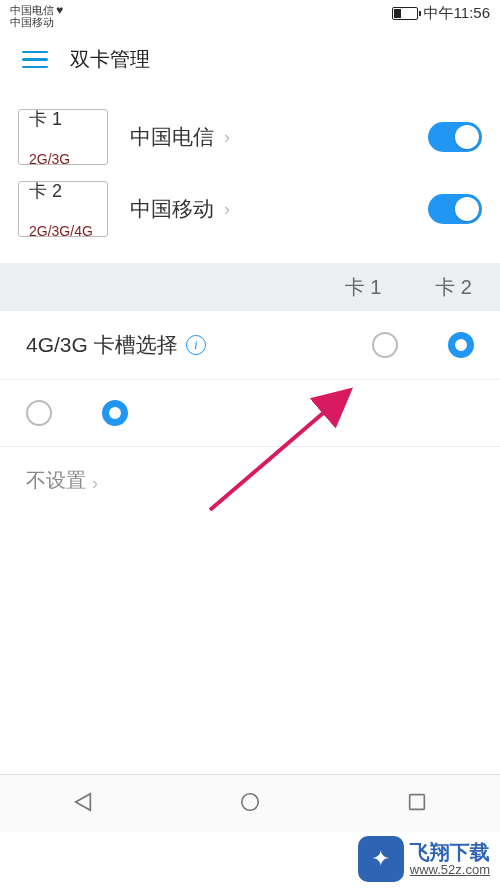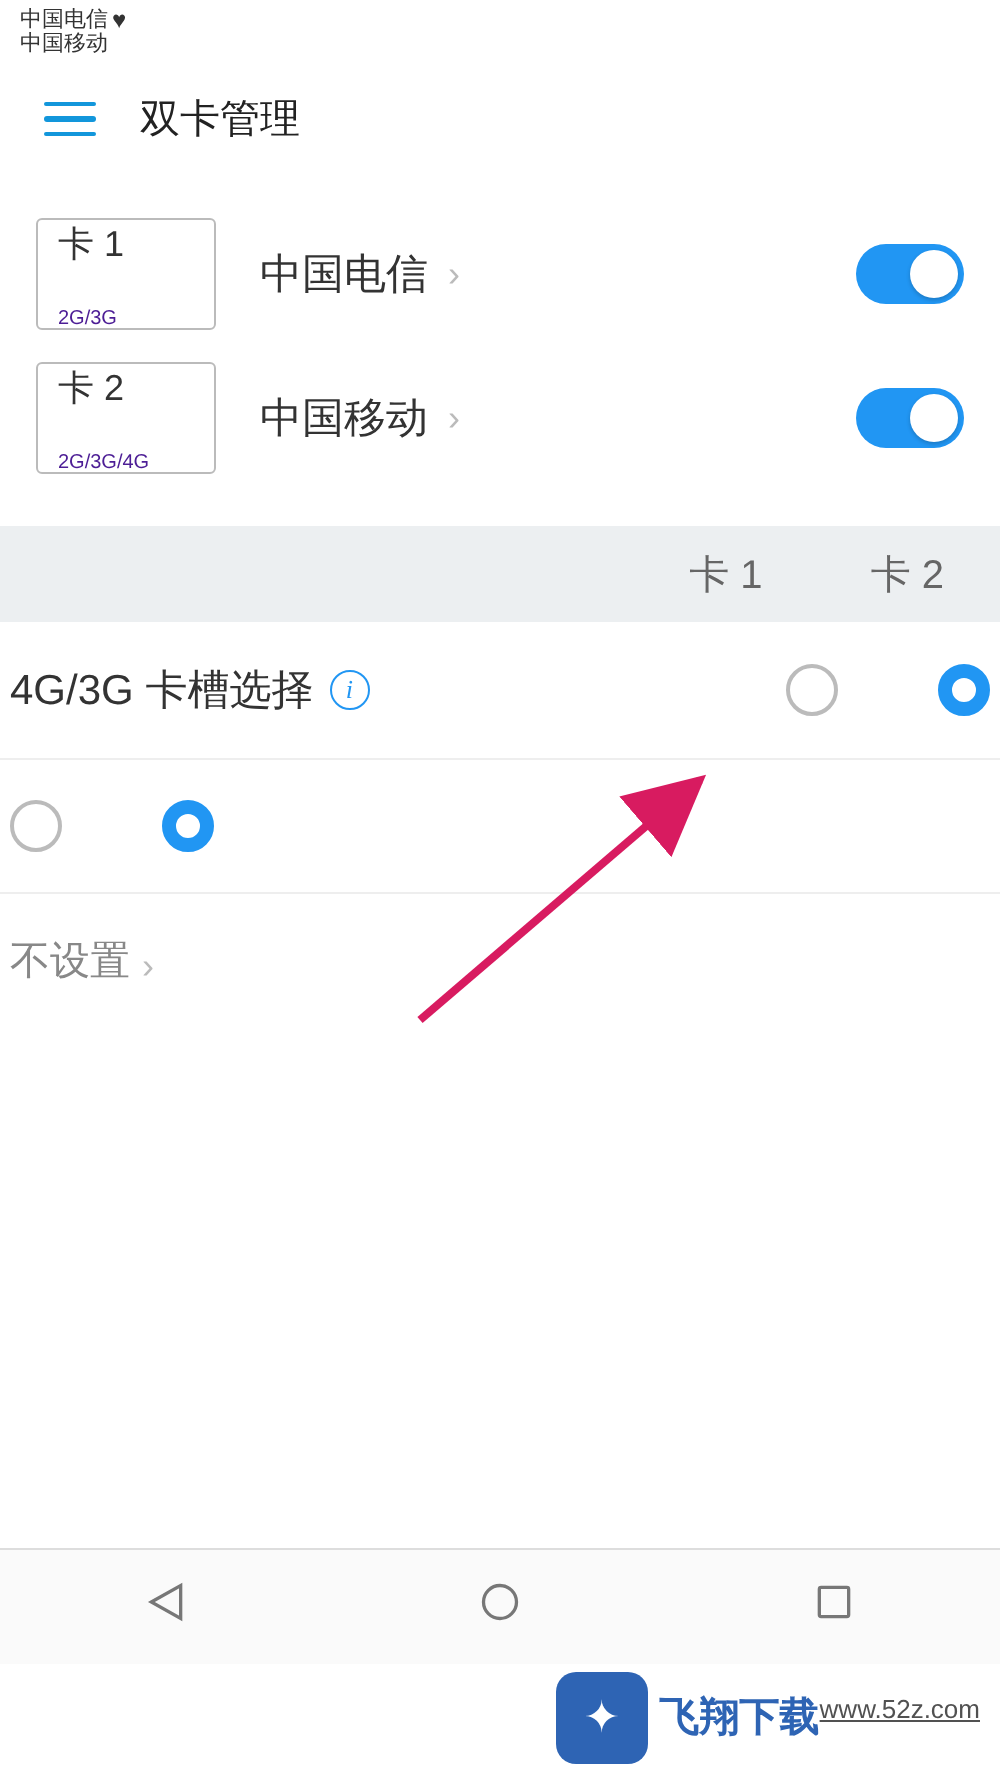--- a/index.html
+++ b/index.html
@@ -47,41 +47,41 @@
   .sim-section { padding: 10px 18px 18px 18px; }
   .sim-row {
     display: flex; align-items: center; gap: 22px; padding: 8px 0;
   }
   .sim-card-box {
     width: 90px; height: 56px; border: 1px solid #bbb; border-radius: 3px;
     display: flex; flex-direction: column; justify-content: center; padding-left: 10px;
     position: relative;
   }
   .sim-card-box .title { font-size: 18px; color: #333; }
-  .sim-card-box .sub { font-size: 10px; color: #4c1d95; margin-top: 20px; }
+  .sim-card-box .sub { font-size: 14px; color: #7f1d1d; margin-top: 20px; }
   .sim-label-area { display: flex; align-items: center; gap: 10px; flex: 1; }
   .sim-label { font-size: 21px; color: #333; }
   .chevron { color: #bbb; font-size: 18px; }
   .toggle {
     width: 54px; height: 30px; background: #2196f3; border-radius: 15px; position: relative;
   }
   .toggle .knob {
     width: 24px; height: 24px; background: #fff; border-radius: 50%;
     position: absolute; top: 3px; right: 3px;
     box-shadow: 0 1px 2px rgba(0,0,0,.2);
   }
   .divider-gray {
     background: #eceff1; height: 48px;
     display: flex; justify-content: flex-end; align-items: center;
     padding-right: 28px; gap: 54px;
     font-size: 20px; color: #666;
   }
   .setting-row {
     display: flex; align-items: center; justify-content: space-between;
-    padding: 20px 5px;
+    padding: 20px 26px;
     border-bottom: 1px solid #eee;
     font-size: 21px; color: #333;
   }
   .setting-left { display: flex; align-items: center; gap: 8px; }
   .info-icon {
     width: 20px; height: 20px; border: 1.5px solid #2196f3; border-radius: 50%;
     display: inline-flex; align-items: center; justify-content: center;
     color: #2196f3; font-size: 13px; font-style: italic; font-family: serif;
   }
   .radio-group { display: flex; align-items: center; gap: 50px; }
@@ -107,34 +107,40 @@
   .watermark {
     position: absolute; right: 10px; bottom: 6px;
     display: flex; align-items: center; gap: 6px;
     opacity: .85;
   }
   .watermark .logo {
     width: 46px; height: 46px; background: #0a4aa8; border-radius: 10px;
     display: flex; align-items: center; justify-content: center;
   }
   .watermark .wings { font-size: 22px; color: #fff; }
-  .watermark .txt { display: flex; flex-direction: row; line-height: 1.1; }
+  .watermark .txt { display: flex; flex-direction: column; line-height: 1.1; }
   .watermark .name { font-size: 20px; font-weight: 600; color: #0a4aa8; }
   .watermark .url { font-size: 13px; color: #333; text-decoration: underline; }
 </style>
 </head>
 <body>
 
 <div class="status-bar">
   <div class="status-left">
     <span class="line1">
       <span>中国电信</span>
       <span class="heart">♥</span>
     </span>
     <span>中国移动</span>
+  </div>
+  <div class="status-right">
+    <span class="battery">
+        <span class="level"></span>
+      </span>
+    <span>中午11:56</span>
   </div>
 </div>
 
 <div class="header">
   <div class="hamburger">
     <span></span>
       <span></span>
       <span></span>
   </div>
   <div class="header-title">双卡管理</div>

